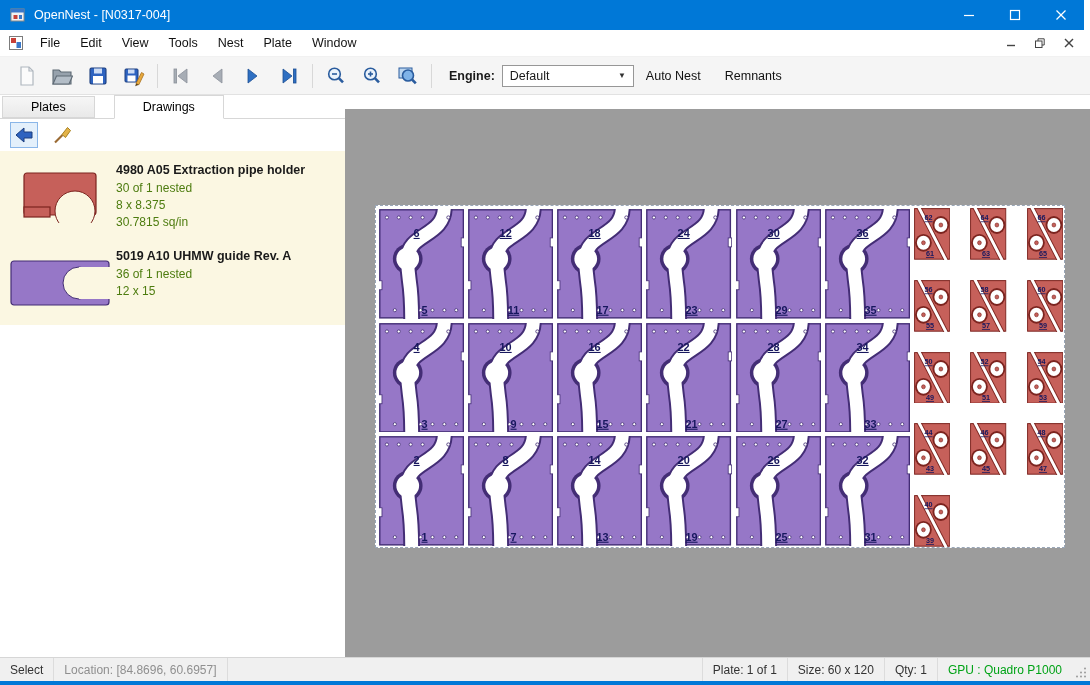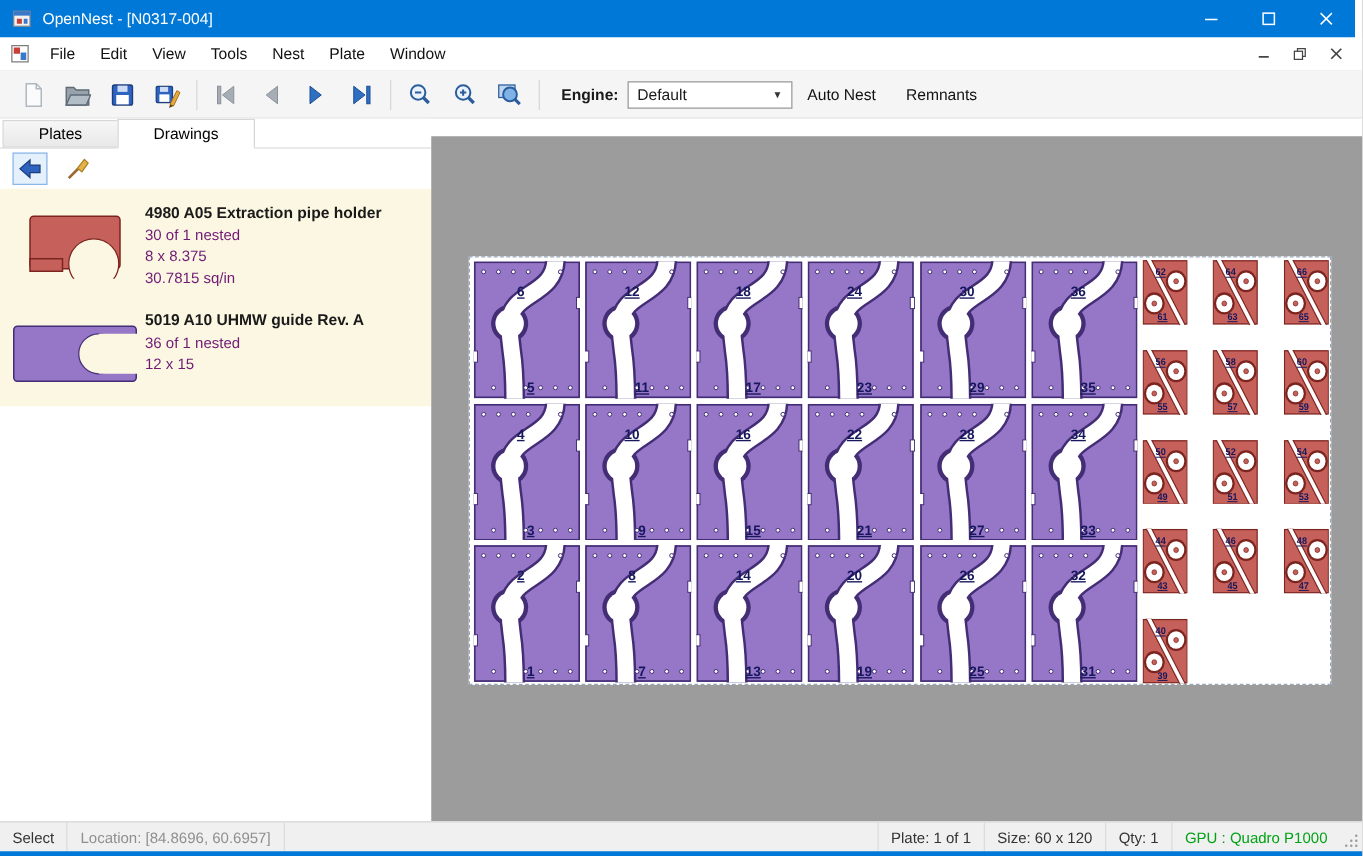--- a/index.html
+++ b/index.html
@@ -29,33 +29,33 @@
   .tool-sep{width:1px;height:24px;background:#d8d8d8;margin:0 5px;}
   .engine-group{display:flex;align-items:center;margin-left:12px;}
   .engine-label{font-weight:bold;font-size:12.5px;margin-right:7px;}
   .engine-combo{width:132px;height:22px;background:#fff;border:1px solid #979797;display:flex;align-items:center;padding:0 7px;font-size:12.5px;}
   .engine-caret{margin-left:auto;font-size:8px;color:#333;}
   .text-tool-btn{background:none;border:none;font-family:inherit;font-size:12.5px;padding:7px 12px;color:#111;}
 
   
   .main{position:absolute;top:95px;left:0;right:0;bottom:28px;display:flex;}
   .left-panel{width:345px;flex:none;position:relative;background:#fff;}
-  .tabstrip{height:24px;display:flex;align-items:flex-end;background:#fff;border-bottom:1px solid #d7d7d7;padding-left:2px;}
+  .tabstrip{height:24px;display:flex;align-items:flex-end;background:#fff;border-bottom:1px solid #d7d7d7;padding-left:2px;gap:20px;}
   .tab{height:22px;padding:0 28px;display:flex;align-items:center;font-size:12.5px;border:1px solid #d7d7d7;background:linear-gradient(#f6f6f6,#e9e9e9);margin-right:-1px;font-family:inherit;}
   .tab.active{background:#fff;height:24px;border-bottom:1px solid #fff;margin-bottom:-1px;}
   .panel-toolbar{height:32px;display:flex;align-items:center;padding-left:10px;gap:10px;background:#fff;}
   .ptb-btn{width:28px;height:26px;display:flex;align-items:center;justify-content:center;background:none;border:1px solid transparent;}
   .ptb-btn.highlight{border-color:#8ab6e8;background:#e4f0fb;}
 
   .drawing-list{background:var(--list-cream);padding:4px 0;}
   .dw-item{display:flex;padding:8px 8px 10px 8px;}
   .dw-thumb{width:104px;flex:none;display:flex;align-items:flex-start;justify-content:center;padding-top:4px;}
   .dw-info{flex:1;padding-left:4px;}
   .dw-title{font-weight:bold;font-size:12.5px;color:#1a1a1a;margin-bottom:3px;}
-  .dw-meta{color:#701a75;font-size:12px;line-height:17px;}
+  .dw-meta{color:#4d7c0f;font-size:12px;line-height:17px;}
   .t-red{fill:var(--red);stroke:var(--red-outline);stroke-width:1.2;}
   .t-cream{fill:var(--list-cream);stroke:var(--red-outline);stroke-width:1;}
   .t-purple{fill:var(--purple);stroke:var(--purple-outline);stroke-width:1.2;}
   .t-cream-p{fill:var(--list-cream);stroke:var(--purple-outline);stroke-width:1;}
   .t-cream-np{fill:var(--list-cream);}
 
   
   .canvas{flex:1;position:relative;background:#fff;}
   .canvas-gray{position:absolute;top:14px;left:0;right:0;bottom:0;background:var(--canvas-gray);}
   .plate{position:absolute;left:30px;top:96px;width:690px;height:343px;background:#fff;border:1px dashed #9aa7b8;}

